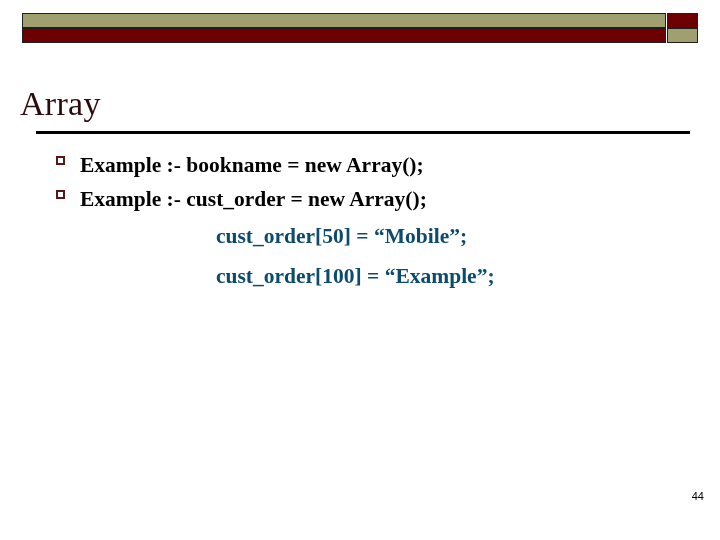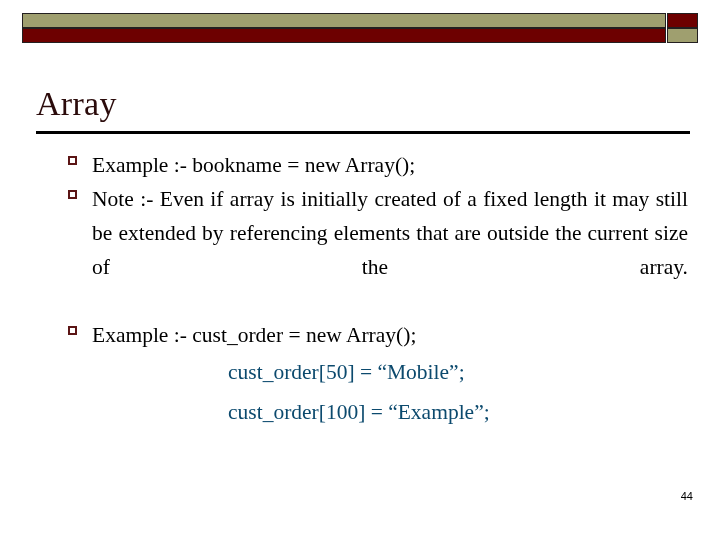--- a/index.html
+++ b/index.html
@@ -50,43 +50,44 @@
     height: 15px;
     box-sizing: border-box;
     border: 1px solid #231f20;
   }
   .fill-olive { background: #9f9f6f; }
   .fill-maroon { background: #6d0000; }
 
   
   .title {
     position: absolute;
-    left: 36px;
+    left: 20px;
     top: 84px;
     font-size: 34px;
     line-height: 40px;
     color: #2b0b0b;
     letter-spacing: 0.3px;
     white-space: nowrap;
   }
   .title-rule {
     position: absolute;
     left: 36px;
     top: 131px;
     width: 654px;
     height: 3px;
     background: #000000;
   }
 
   
   .content {
     position: absolute;
-    left: 48px;
+    left: 36px;
     top: 148px;
     width: 640px;
+    font-weight: bold;
   }
   .bullet-row {
     position: relative;
     padding-left: 44px;
     margin: 0;
   }
   .bullet-mark {
     position: absolute;
     left: 20px;
     top: 8px;
@@ -117,21 +118,21 @@
     font-size: 21.5px;
     line-height: 40px;
     color: #0c4a6e;
     padding-left: 180px;
     white-space: nowrap;
   }
 
   
   .page-number {
     position: absolute;
-    right: 27px;
+    right: 16px;
     top: 490px;
     font-size: 11px;
     line-height: 13px;
     color: #000000;
     font-family: "Liberation Sans", sans-serif;
   }
 </style>
 </head>
 <body>
 
@@ -149,24 +150,20 @@
 <div class="title">Array</div>
 <div class="title-rule"></div>
 
 <div class="content">
 
   <div class="bullet-row">
     <span class="bullet-mark"></span>
     <div class="bullet-text nojust">Example :- bookname = new Array();</div>
   </div>
 
-  <div class="bullet-row">
-    <span class="bullet-mark"></span>
-    <div class="bullet-text justified">Note :- Even if array is initially created of a fixed length it may still be extended by referencing elements that are outside the current size of the array.</div>
-  </div>
 
   <div class="bullet-row">
     <span class="bullet-mark"></span>
     <div class="bullet-text nojust">Example :-  cust_order = new Array();</div>
   </div>
 
   <div class="code-line">cust_order[50] = “Mobile”;</div>
   <div class="code-line">cust_order[100] = “Example”;</div>
 
 </div>

